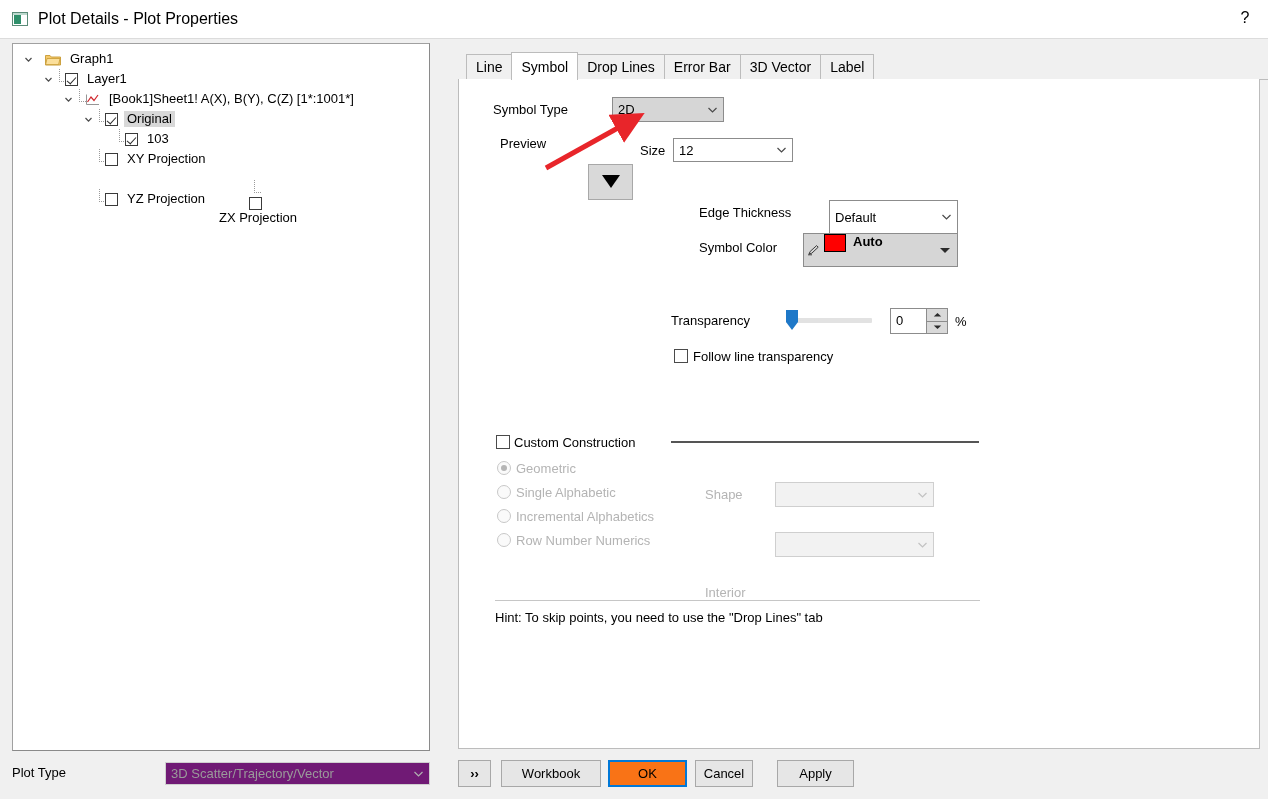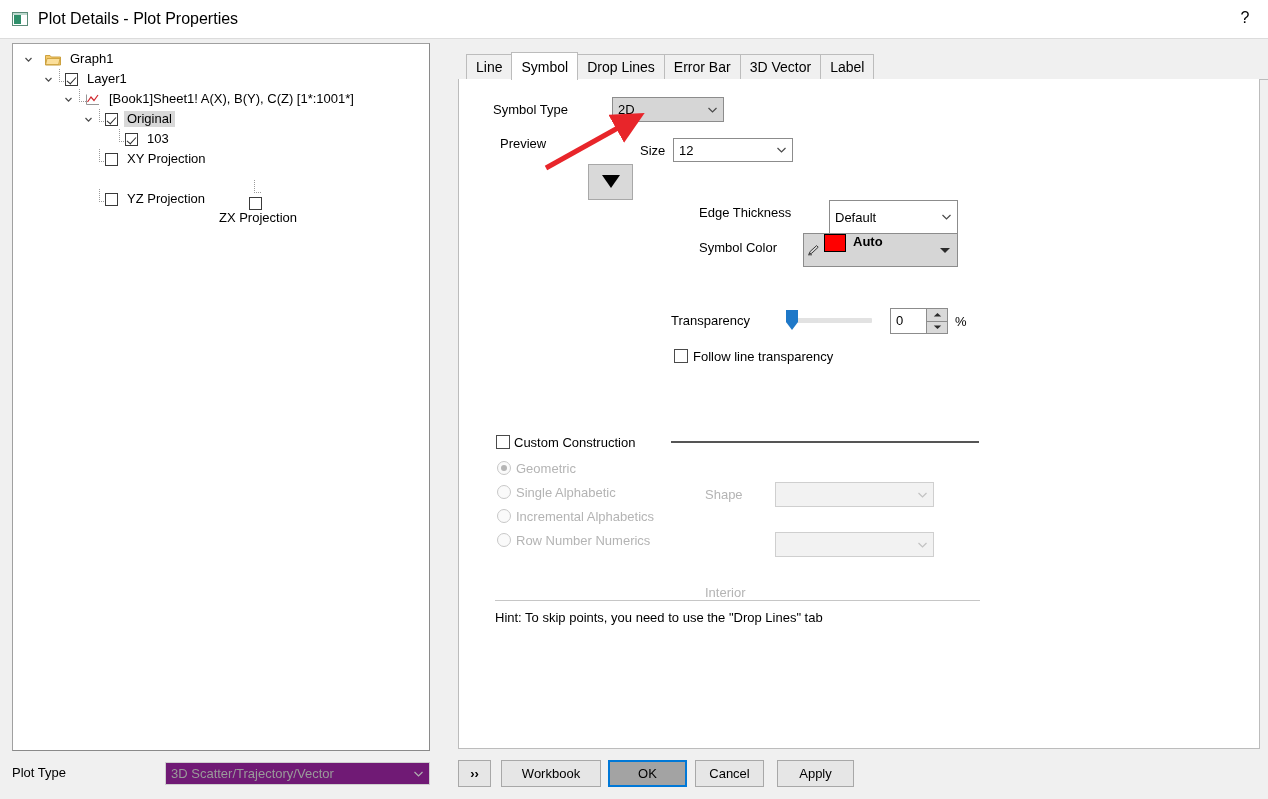--- a/index.html
+++ b/index.html
@@ -386,23 +386,23 @@
     justify-content: center;
     cursor: pointer;
     height: 27px;
     top: 760px;
   }
   #btn-expand { left: 458px; width: 33px; font-weight: bold; }
   #btn-workbook { left: 501px; width: 100px; }
   #btn-ok {
     left: 608px; width: 79px;
     border: 2px solid #0078d7;
-    background: #a3a3a3;
-  }
-  #btn-cancel { left: 695px; width: 69px; }
+    background: #f97316;
+  }
+  #btn-cancel { left: 695px; width: 58px; }
   #btn-apply { left: 777px; width: 77px; }
 
   #arrow-annotation {
     position: absolute;
     left: 530px; top: 108px;
     width: 120px; height: 70px;
     pointer-events: none;
   }
 </style>
 </head>

